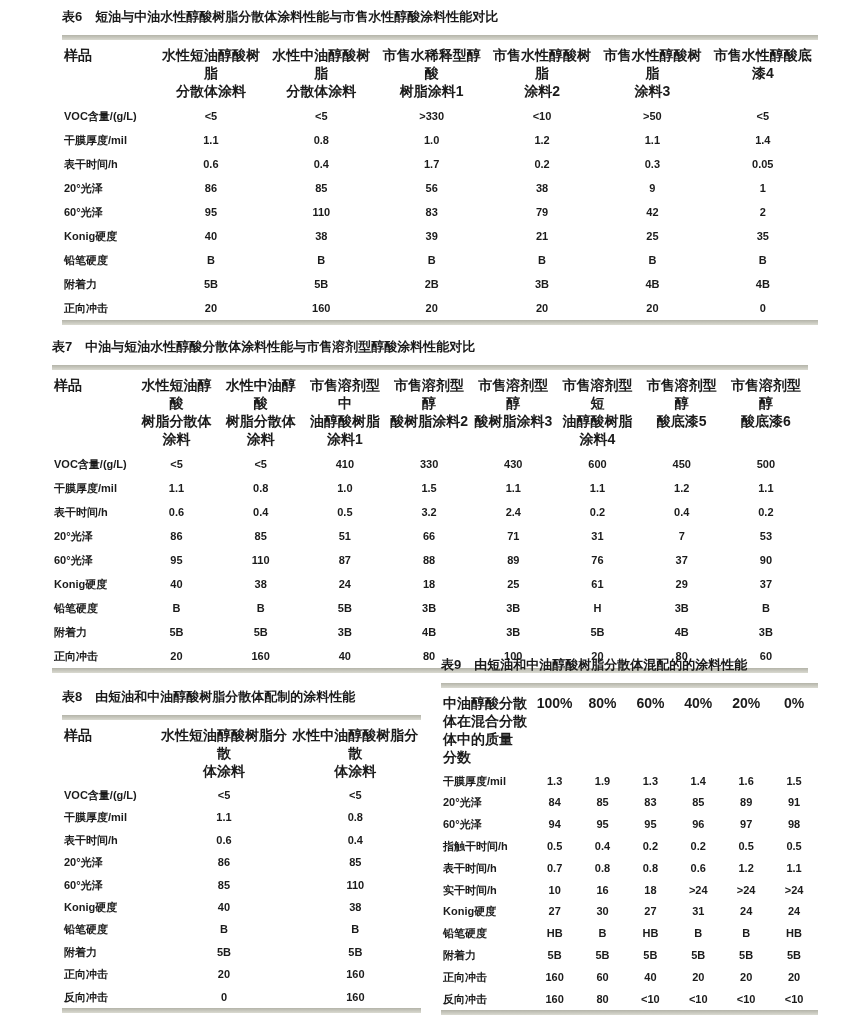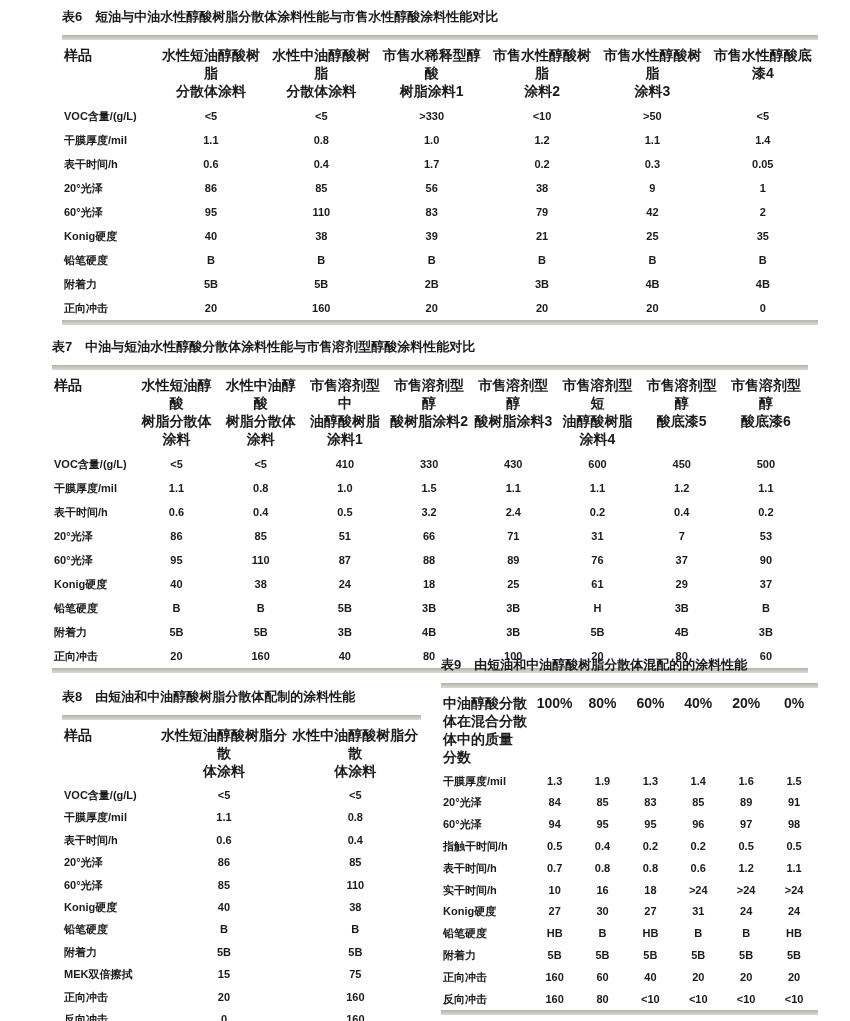--- a/index.html
+++ b/index.html
@@ -329,25 +329,20 @@
           <td>铅笔硬度</td>
           <td>B</td>
           <td>B</td>
         </tr>
         <tr>
           <td>附着力</td>
           <td>5B</td>
           <td>5B</td>
         </tr>
         <tr>
-          <td>MEK双倍擦拭</td>
-          <td>15</td>
-          <td>75</td>
-        </tr>
-        <tr>
           <td>正向冲击</td>
           <td>20</td>
           <td>160</td>
         </tr>
         <tr>
           <td>反向冲击</td>
           <td>0</td>
           <td>160</td>
         </tr>
       </tbody>

